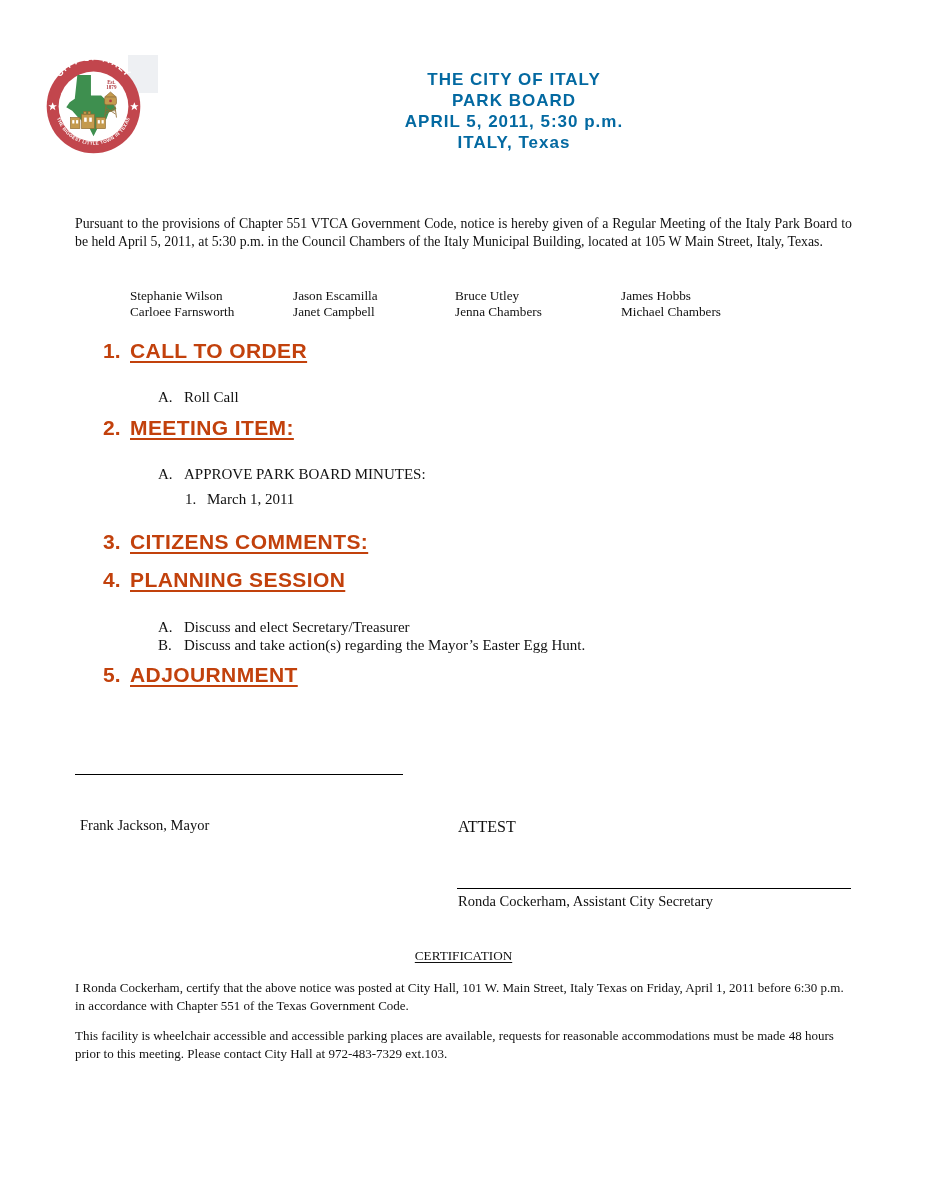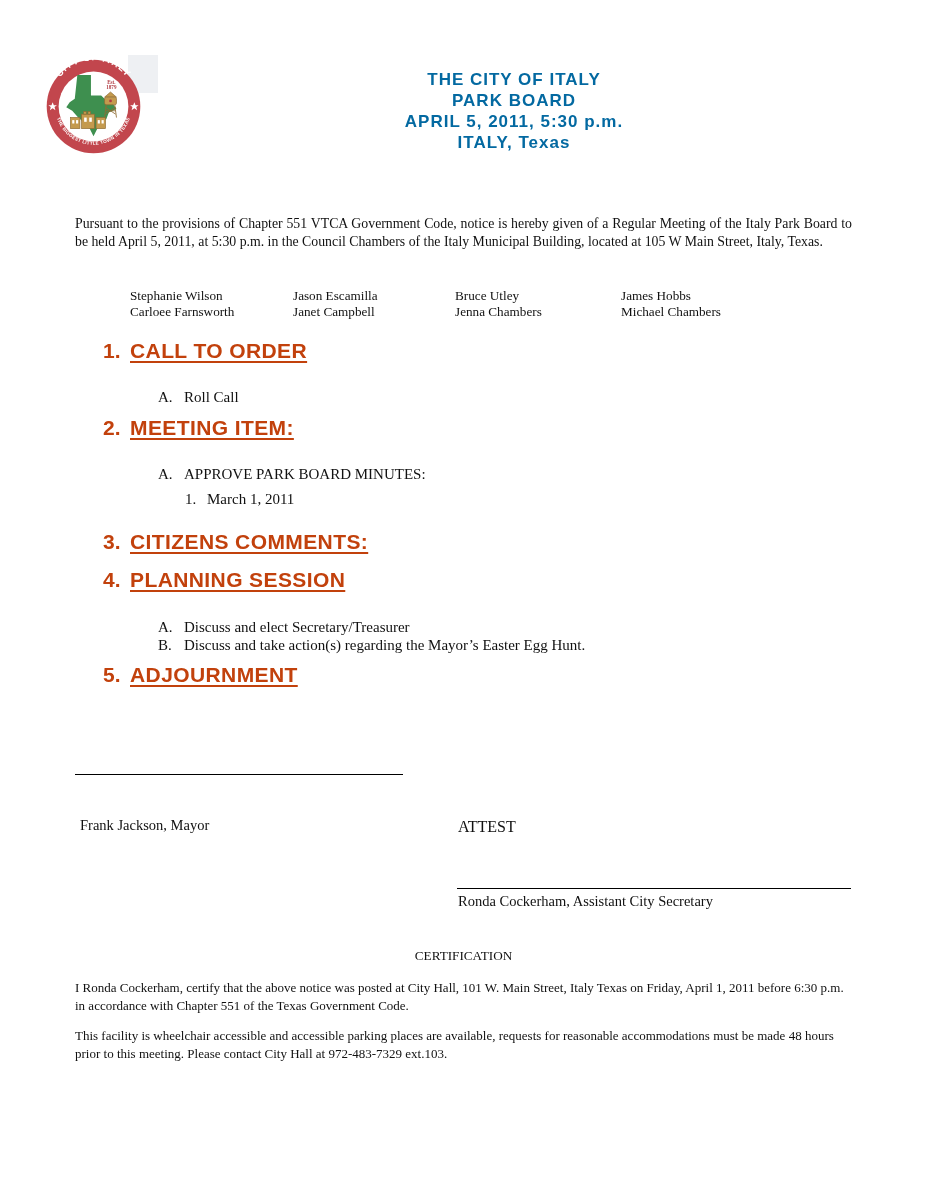--- a/index.html
+++ b/index.html
@@ -31,21 +31,21 @@
   
   .sig-line{border-top:1.5px solid #000;height:0;}
   .sig-line-mayor{left:75px;top:774px;width:328px;}
   .mayor-name{left:80px;top:780px;font-size:14.5px;margin-top:37px;}
   .attest{left:458px;top:818px;font-size:16px;}
   .sig-line-secretary{left:457px;top:888px;width:394px;}
   .secretary-name{left:458px;top:893px;font-size:14.5px;}
 
   
   .cert-heading{left:75px;top:948px;width:777px;text-align:center;font-size:13.2px;}
-  .cert-heading span{text-underline-offset:2px;}
+  .cert-heading span{text-decoration:underline;text-underline-offset:2px;}
   .cert-para{left:75px;width:777px;font-size:13px;line-height:17.5px;}
   .cert-para-1{top:979px;}
   .cert-para-2{top:1027px;}
 </style>
 </head>
 <body>
 
 <div class="abs gray-artifact"></div>
 
 <div class="abs seal">

